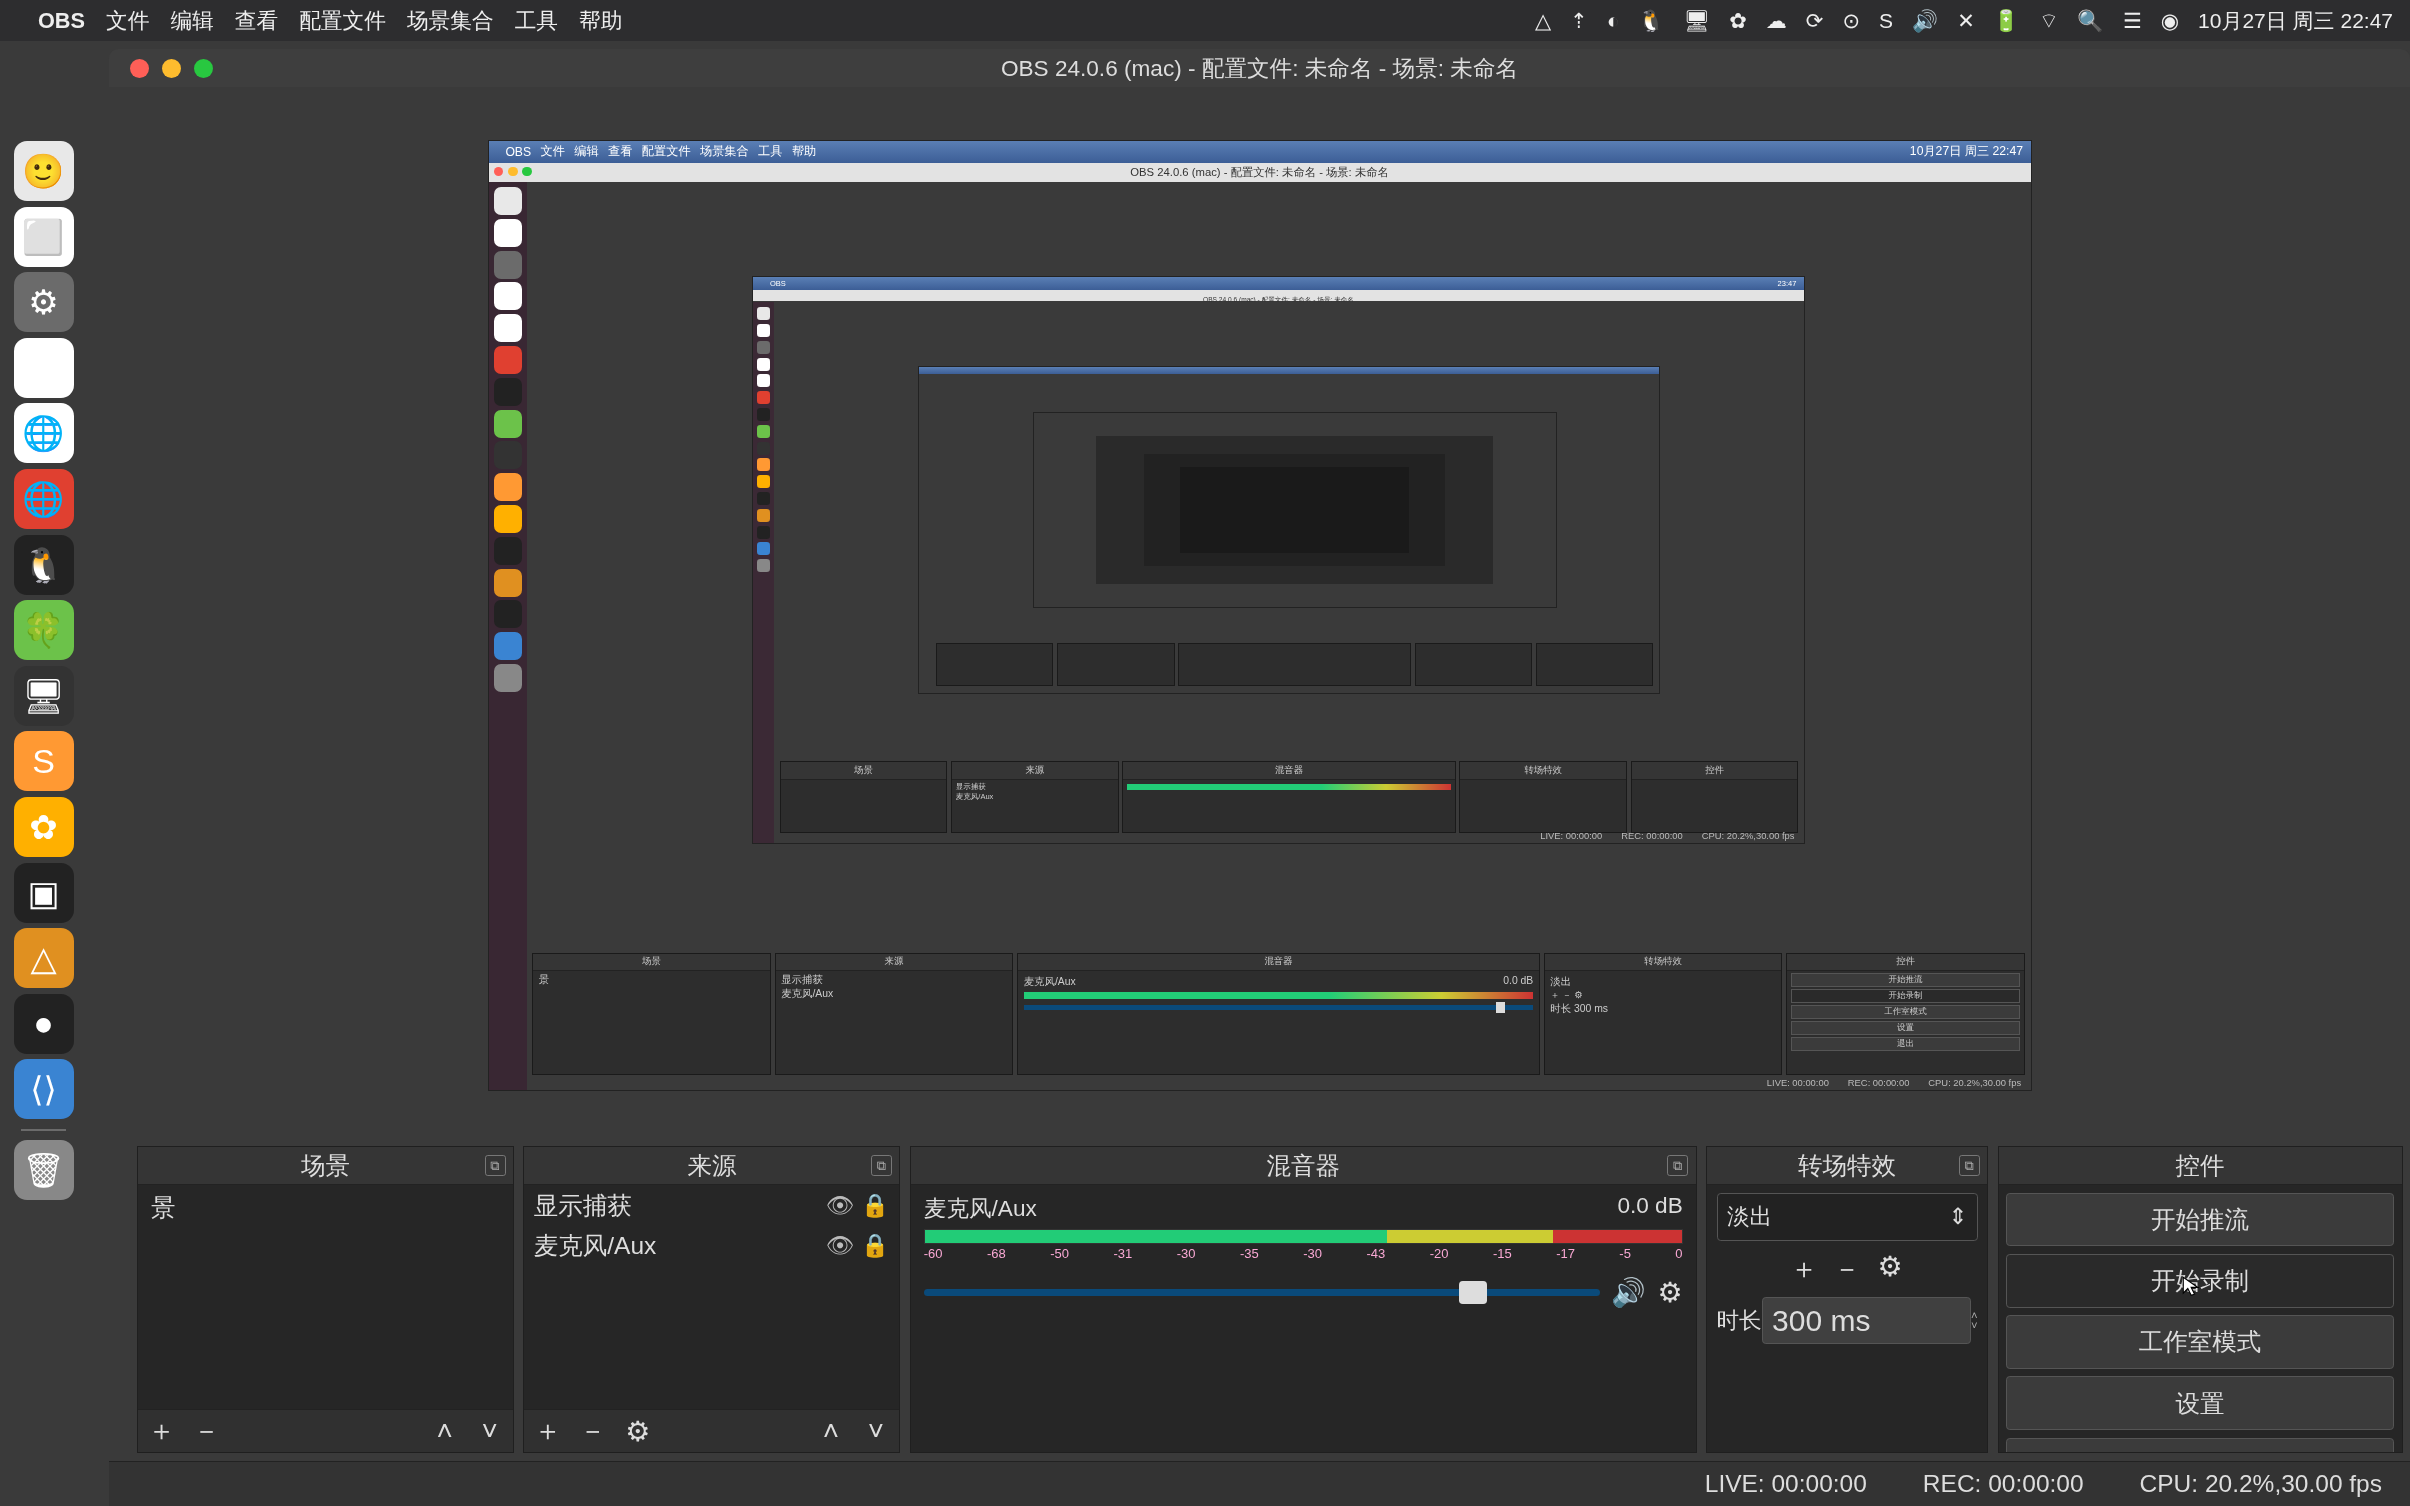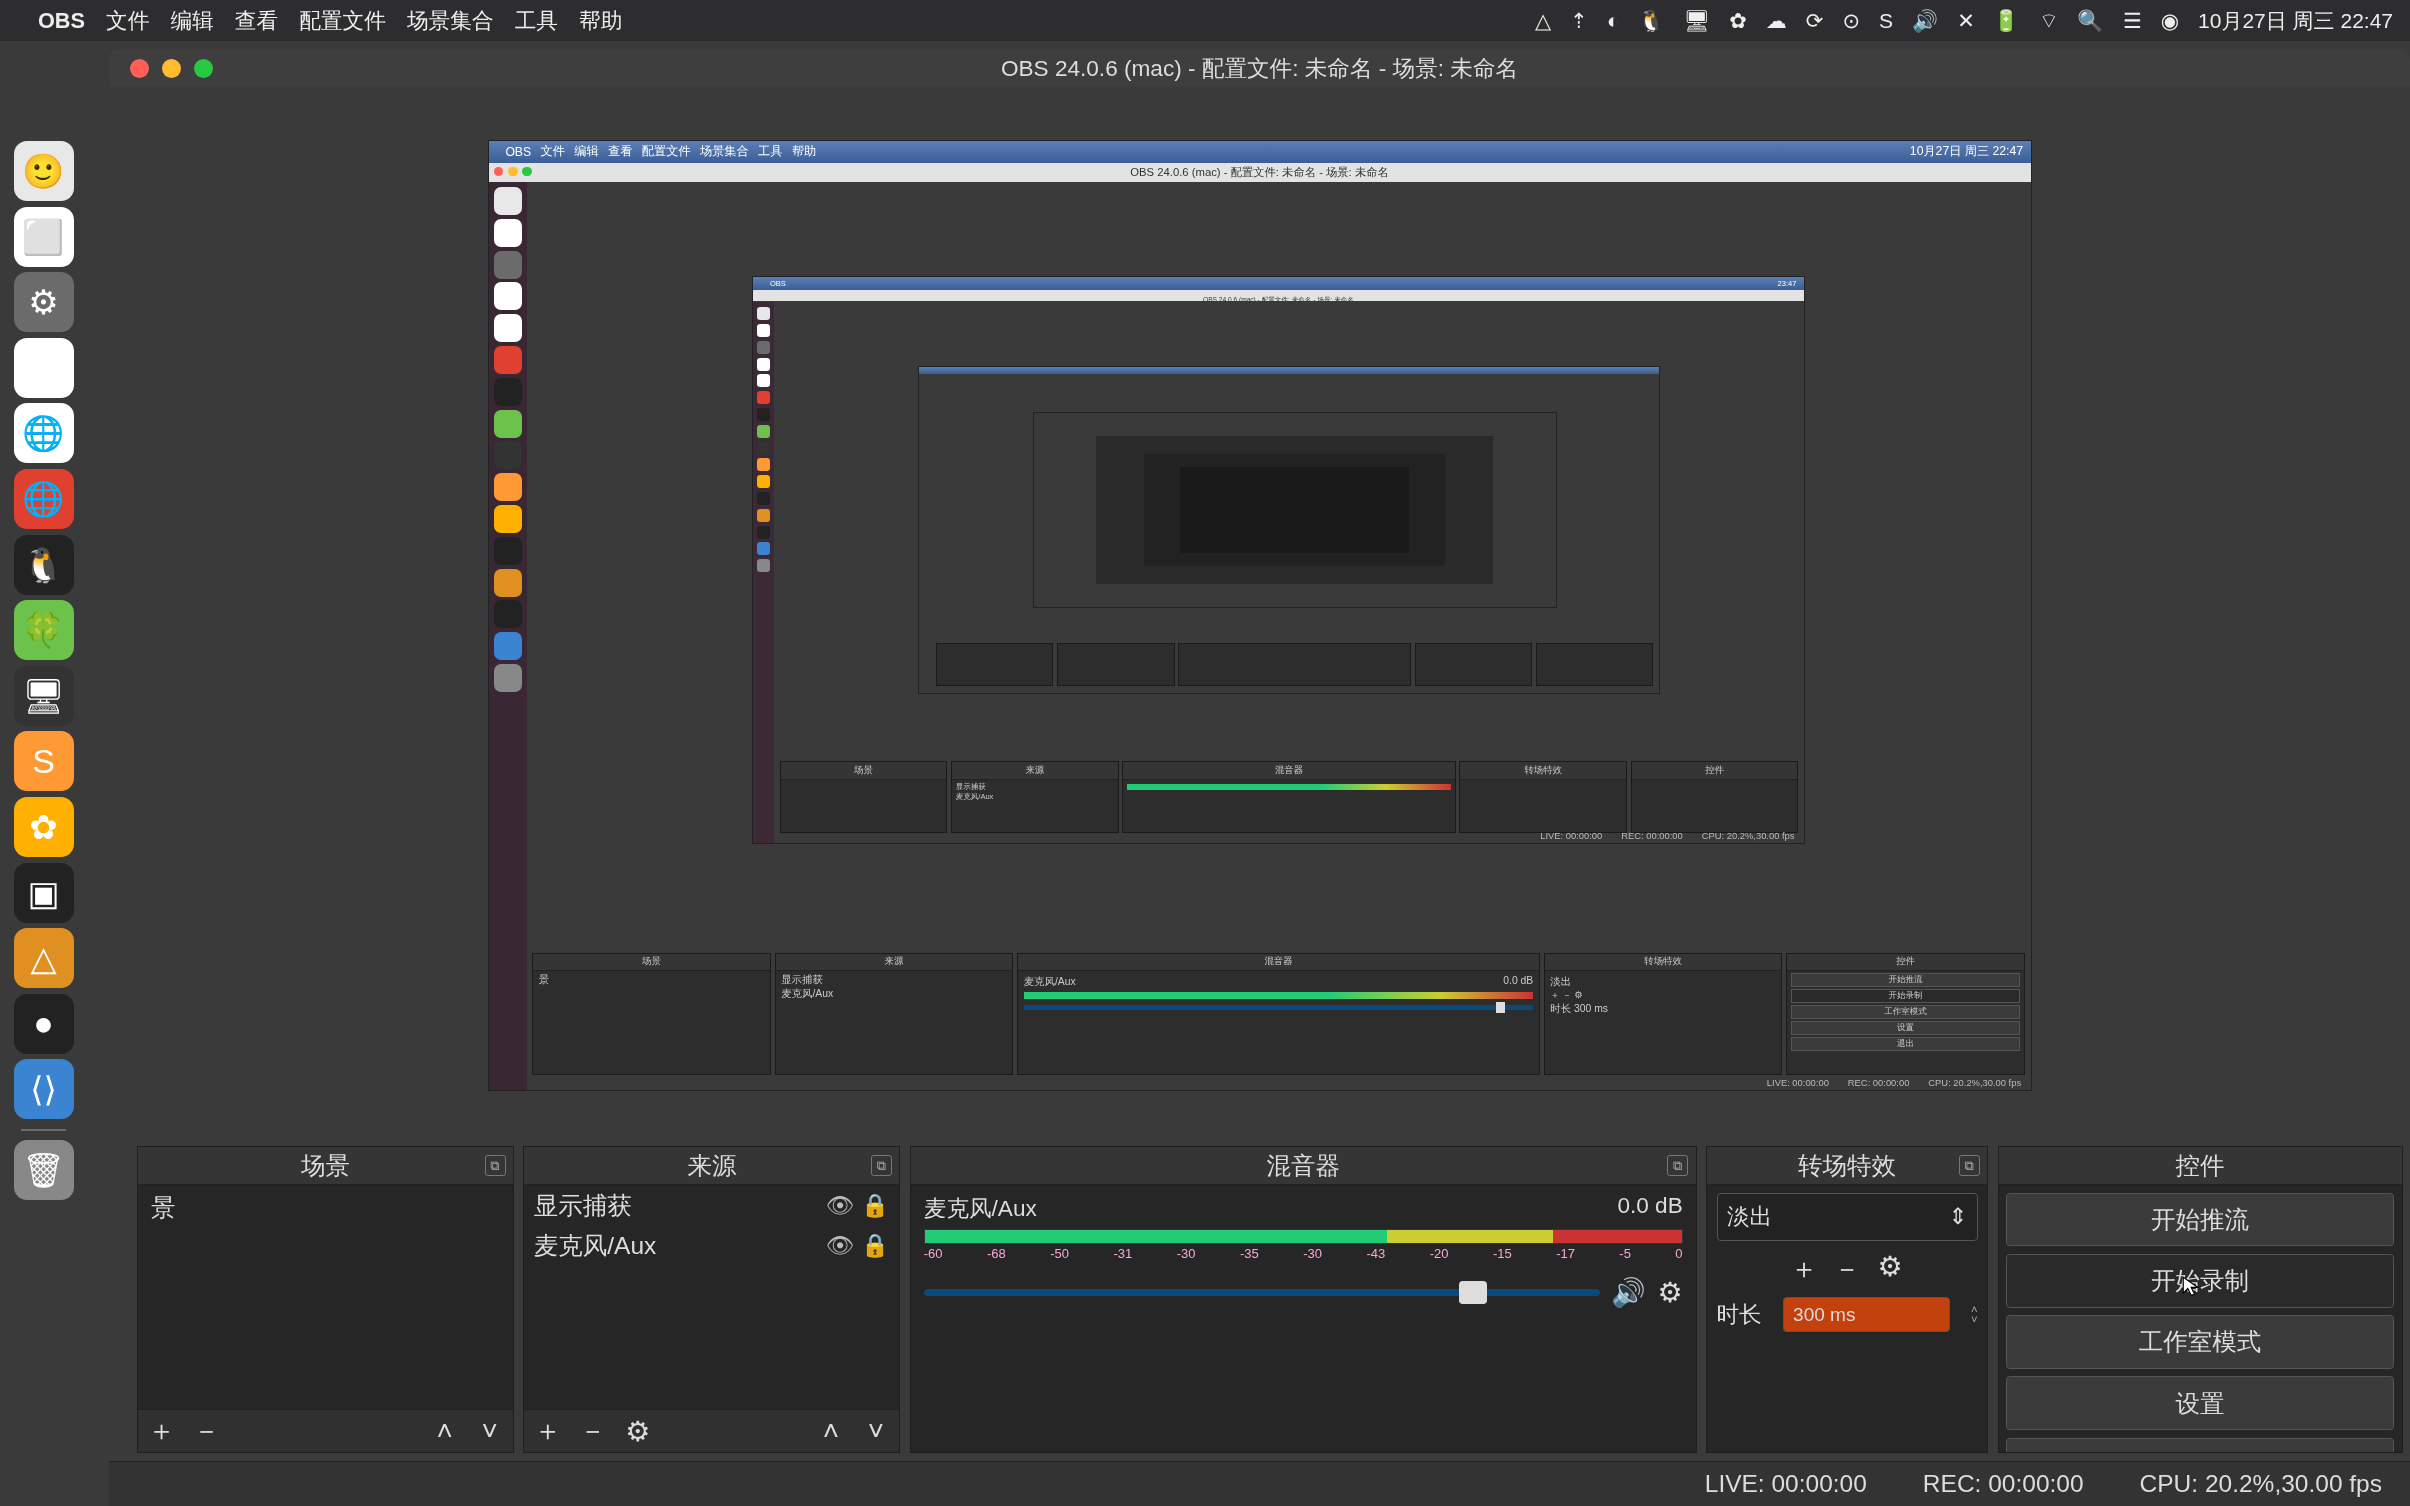--- a/index.html
+++ b/index.html
@@ -76,22 +76,22 @@
 .ticks{ display:flex; justify-content:space-between; font-size:13px; color:#f9a8d4; padding:1.9px 0;}
 .slider-row{ display:flex; align-items:center; gap:11.3px; margin-top:13px;}
 .slider-track{ flex:1; height:7.5px; background:#0a4a7a; border-radius:3.8px; position:relative;}
 .slider-thumb{ position:absolute; right:113px; top:-7.5px; width:28px; height:22.6px; background:#ddd; border-radius:3.8px;}
 .spk-icon,.gear-icon{ font-size:28px; color:#ddd; }
 
 
 .trans-body{ padding:7.5px 9.4px; display:flex; flex-direction:column; gap:9.4px;}
 .select-box{ background:#222; border:0.9px solid #555; color:#ddd; padding:7.5px 9.4px; font-size:22.6px; display:flex; justify-content:space-between; align-items:center; border-radius:3.8px;}
 .trans-btnrow{ display:flex; gap:15px; justify-content:center; font-size:28px; color:#ddd;}
-.dur-row{ display:flex; align-items:center; gap:21px; font-size:22.6px; color:#ddd;}
-.dur-input{ flex:1; background:#c2410c; border:0.9px solid #555; color:#ddd; padding:5.6px 9.4px; font-size:19px; border-radius:3.8px; position:relative;}
+.dur-row{ display:flex; align-items:center; gap:0; font-size:22.6px; color:#ddd;}
+.dur-input{ flex:1; background:#404040; border:0.9px solid #555; color:#ddd; padding:5.6px 9.4px; font-size:30px; border-radius:3.8px; position:relative;}
 .spin-btns{ display:flex; flex-direction:column; font-size:11.3px; color:#aaa; line-height:9.4px;}
 
 
 .ctrl-body{ display:flex; flex-direction:column; gap:7.5px; padding:7.5px;}
 .ctrl-btn{ background:#3b3b3b; border:0.9px solid #555; color:#ddd; font-size:24.5px; padding:9.4px 0; text-align:center; border-radius:3.8px; cursor:pointer;}
 .ctrl-btn.hl{ background:#2a2a2a;}
 
 
 .statusbar { position:absolute; left:0; right:0; bottom:0; height:45px; background:#333; color:#ddd; font-size:24.5px; display:flex; align-items:center; justify-content:flex-end; gap:56px; padding-right:28px; border-top:0.9px solid #222;}
 

